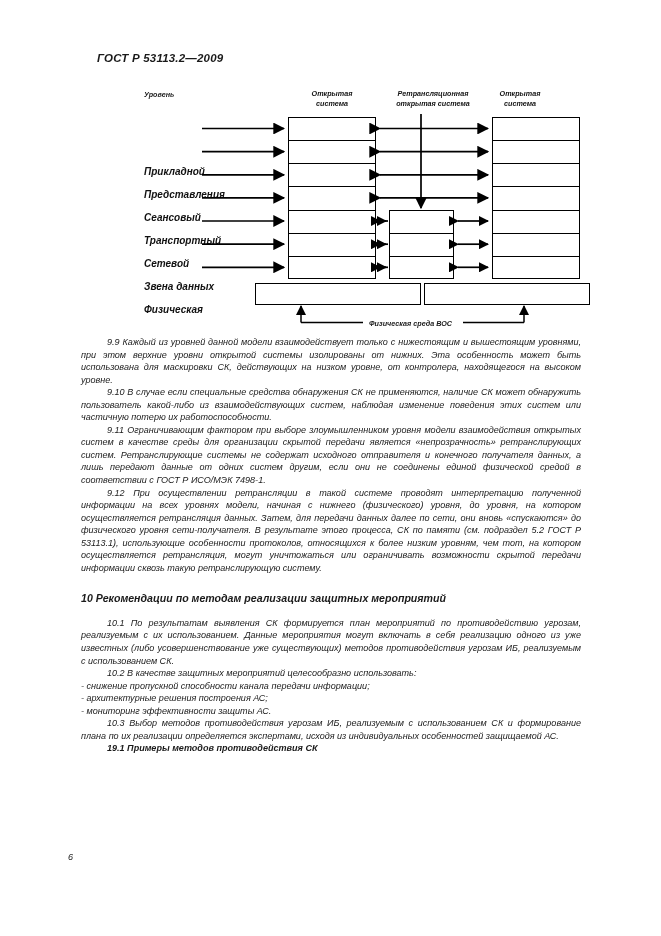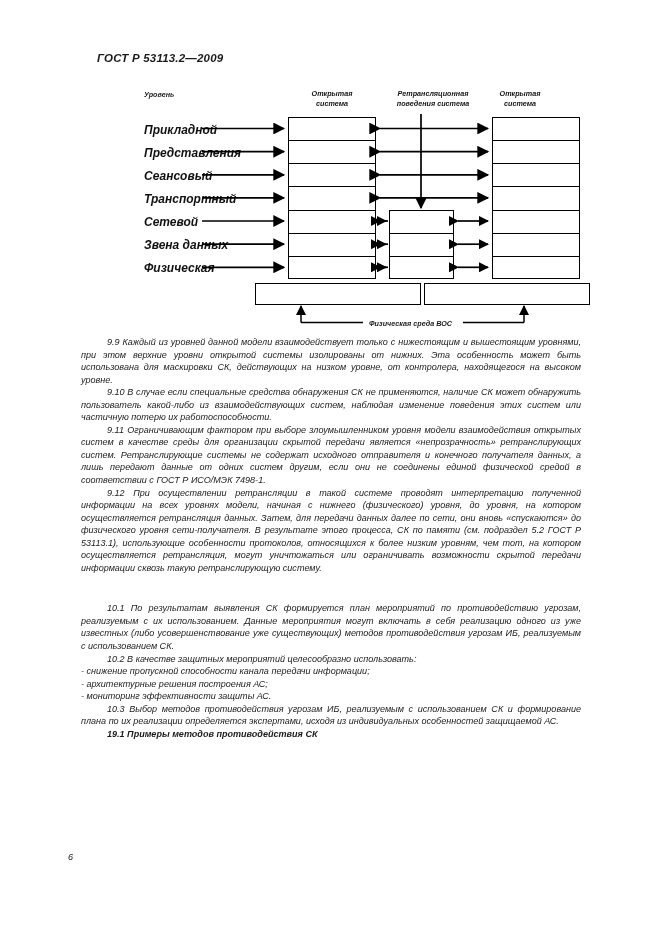--- a/index.html
+++ b/index.html
@@ -20,22 +20,22 @@
   
   .figure{position:absolute;left:16px;top:84px;width:661px;height:218px;}
 
   .fig-title{
     position:absolute;font-size:7.2px;font-weight:bold;
     text-align:center;line-height:9.5px;color:#111;
   }
   .lvl-word{position:absolute;left:128px;top:6px;font-size:7.2px;font-weight:bold;}
 
   .lvl-label{
-    position:absolute;font-size:12px;font-weight:bold;
-    white-space:nowrap;left:128px;color:#111;
+    position:absolute;font-size:10px;font-weight:bold;
+    white-space:nowrap;left:128px;color:#111;margin-top:43px;
   }
 
   
   .stack{position:absolute;border:1.6px solid #000;box-sizing:border-box;background:#fff;}
   .stack .cell{border-bottom:1.6px solid #000;box-sizing:border-box;}
   .stack .cell:last-child{border-bottom:none;}
 
   
   .fig-svg{position:absolute;left:0;top:0;width:661px;height:218px;overflow:visible;}
 
@@ -83,21 +83,21 @@
   <div class="figure">
 
     <div class="lvl-word">Уровень</div>
 
     <div class="fig-title" style="left:268px;top:5px;width:96px;">
       <span>Открытая</span><br>
       <span>система</span>
     </div>
     <div class="fig-title" style="left:352px;top:5px;width:130px;">
       <span>Ретрансляционная</span><br>
-      <span>поведения система</span>
+      <span>открытая система</span>
     </div>
     <div class="fig-title" style="left:456px;top:5px;width:96px;">
       <span>Открытая</span><br>
       <span>система</span>
     </div>
 
     <div class="lvl-label" style="top:39px;">Прикладной</div>
     <div class="lvl-label" style="top:62px;">Представления</div>
     <div class="lvl-label" style="top:85px;">Сеансовый</div>
     <div class="lvl-label" style="top:108px;">Транспортный</div>
@@ -189,20 +189,21 @@
   </div>
 
 
   <div class="body">
     <p class="ind">9.9  Каждый из уровней данной модели взаимодействует только с нижестоящим и вышестоящим уровнями, при этом верхние уровни открытой системы изолированы от нижних. Эта особенность может быть использована для маскировки СК, действующих на низком уровне, от контролера, находящегося на высоком уровне.</p>
     <p class="ind">9.10  В случае если специальные средства обнаружения СК не применяются, наличие СК может обнаружить пользователь какой-либо из взаимодействующих систем, наблюдая изменение поведения этих систем или частичную потерю их работоспособности.</p>
     <p class="ind">9.11  Ограничивающим фактором при выборе злоумышленником уровня модели взаимодействия открытых систем в качестве среды для организации скрытой передачи является «непрозрачность» ретранслирующих систем. Ретранслирующие системы не содержат исходного отправителя и конечного получателя данных, а лишь передают данные от одних систем другим, если они не соединены единой физической средой в соответствии с ГОСТ Р ИСО/МЭК 7498-1.</p>
     <p class="ind">9.12  При осуществлении ретрансляции в такой системе проводят интерпретацию полученной информации на всех уровнях модели, начиная с нижнего (физического) уровня, до уровня, на котором осуществляется ретрансляция данных. Затем, для передачи данных далее по сети, они вновь «спускаются» до физического уровня сети-получателя. В результате этого процесса, СК по памяти (см. подраздел 5.2 ГОСТ Р 53113.1), использующие особенности протоколов, относящихся к более низким уровням, чем тот, на котором осуществляется ретрансляция, могут уничтожаться или ограничивать возможности скрытой передачи информации сквозь такую ретранслирующую систему.</p>
 
     <h2 class="sec">
+      <span class="l2">10  Рекомендации по методам реализации защитных мероприятий</span>
     </h2>
 
     <div class="gap"></div>
 
     <p class="ind">10.1  По результатам выявления СК формируется план мероприятий по противодействию угрозам, реализуемым с их использованием. Данные мероприятия могут включать в себя реализацию одного из уже известных (либо усовершенствование уже существующих) методов противодействия угрозам ИБ, реализуемым с использованием СК.</p>
     <p class="ind">10.2  В качестве защитных мероприятий целесообразно использовать:</p>
     <p class="dash">- снижение пропускной способности канала передачи информации;</p>
     <p class="dash">- архитектурные решения построения АС;</p>
     <p class="dash">- мониторинг эффективности защиты АС.</p>
     <p class="ind">10.3  Выбор методов противодействия угрозам ИБ, реализуемым с использованием СК и формирование плана по их реализации определяется экспертами, исходя из индивидуальных особенностей защищаемой АС.</p>

